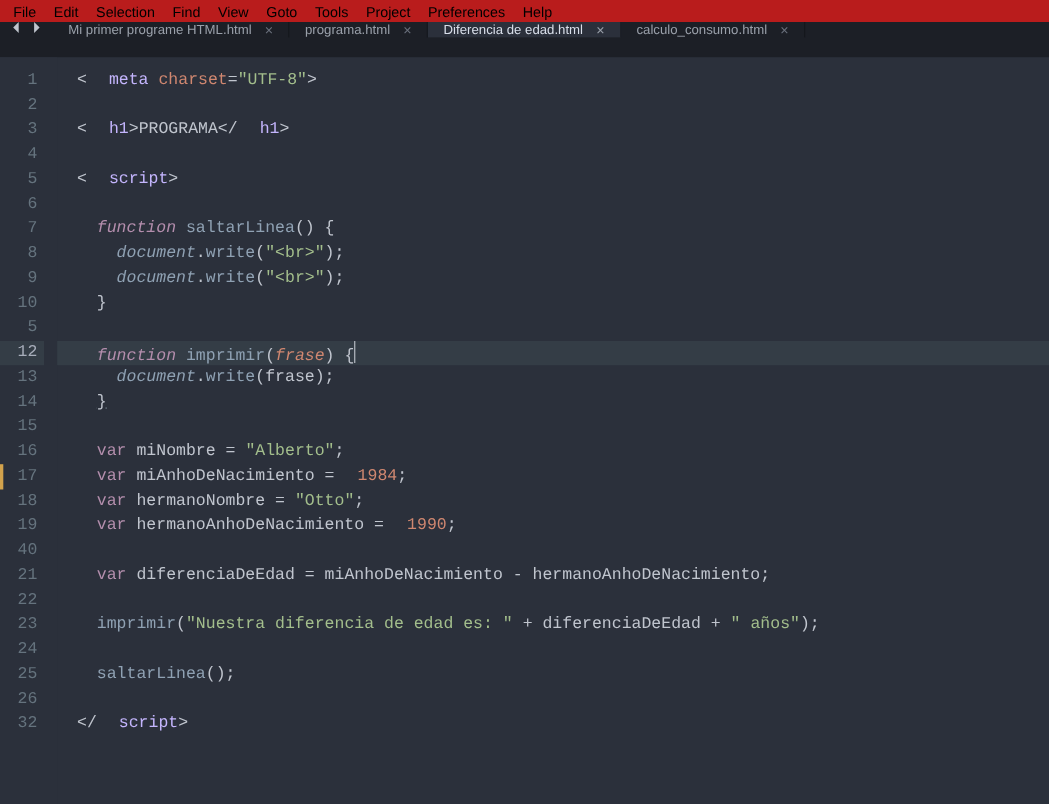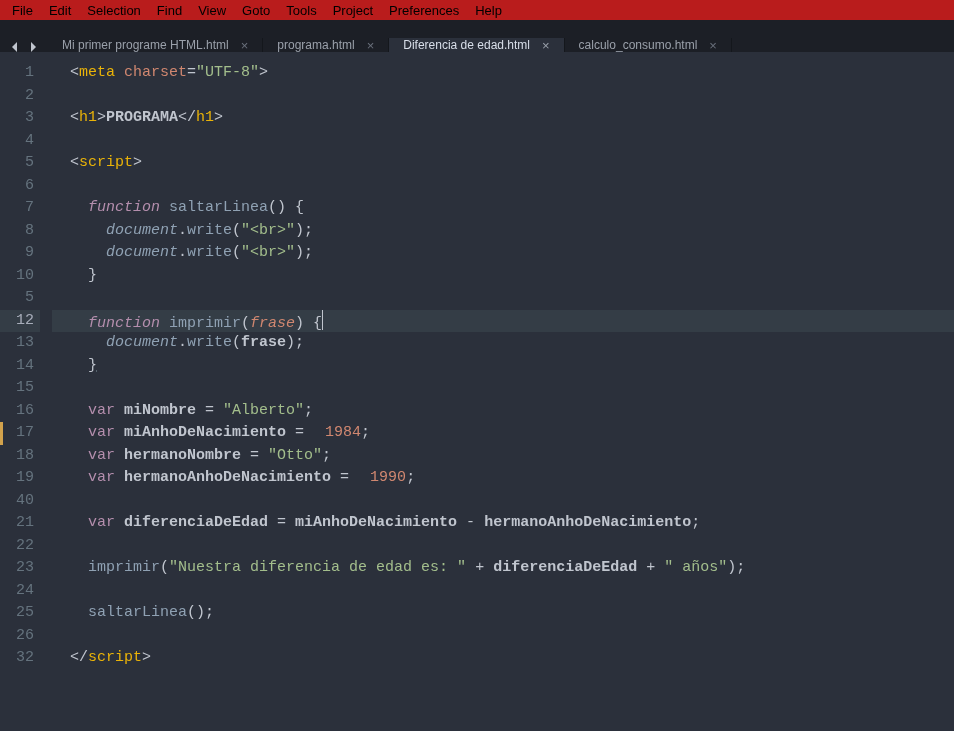--- a/index.html
+++ b/index.html
@@ -23,21 +23,21 @@
     font-size: 13px;
   }
   .menubar span {
     padding: 1px 8px;
     cursor: default;
   }
   .tabbar {
     background: #1c1f26;
     height: 32px;
     display: flex;
-    align-items: flex-end;
+    align-items: flex-start;
   }
   .nav-arrows {
     display: flex;
     align-items: center;
     padding: 0 10px;
     gap: 8px;
     color: #9aa0aa;
   }
   .nav-arrows svg { width: 10px; height: 10px; fill: #c0c5ce; }
   .tab {
@@ -85,30 +85,30 @@
   }
   .code .line { height: 22.5px; white-space: pre; padding-left: 18px; }
   .code .line.current { background: #343d46; }
   .mod-marker {
     position: absolute;
     left: 0;
     width: 3px;
     background: #d2a24c;
   }
   .punct   { color: #c0c5ce; }
-  .tag     { color: #eab308; }
+  .tag     { color: #c4b5fd; margin-left: 20px; }
   .attr    { color: #d08770; }
   .string  { color: #a3be8c; }
   .kw      { color: #b48ead; font-style: italic; }
   .storage { color: #b48ead; }
   .funcname{ color: #8fa1b3; }
   .param   { color: #d08770; font-style: italic; }
   .obj     { color: #8fa1b3; font-style: italic; }
   .num     { color: #d08770; margin-left: 12px; }
-  .plain   { color: #c0c5ce; font-weight: bold; }
+  .plain   { color: #c0c5ce; }
   .call    { color: #8fa1b3; }
   .underline { text-decoration: underline dotted #65737e; text-underline-offset: 2px; }
   .cursor {
     display: inline-block;
     width: 0;
     border-left: 1px solid #c0c5ce;
     height: 20px;
     vertical-align: -3px;
   }
 </style>

